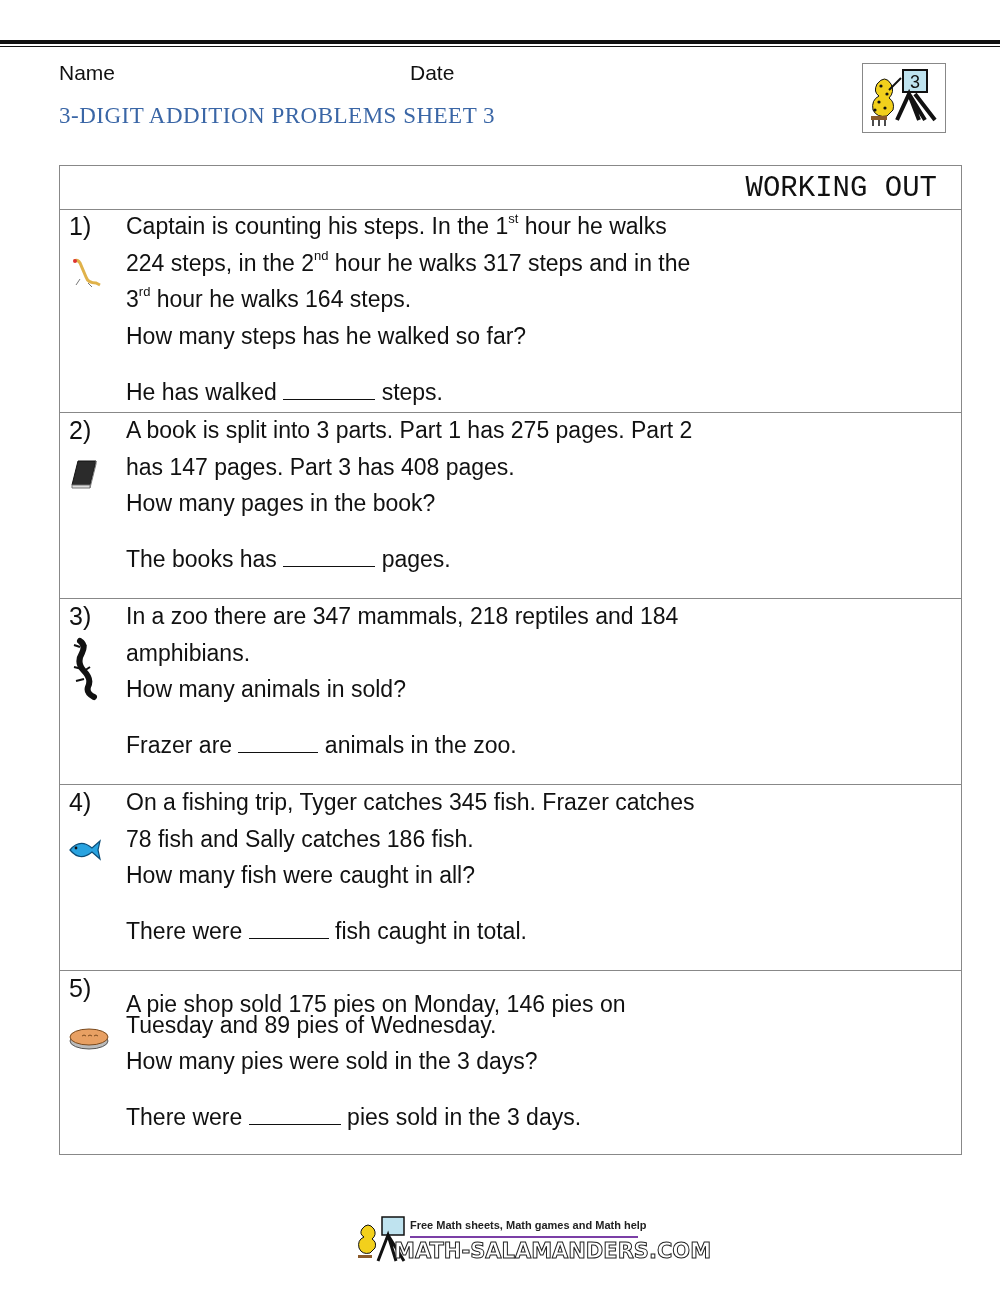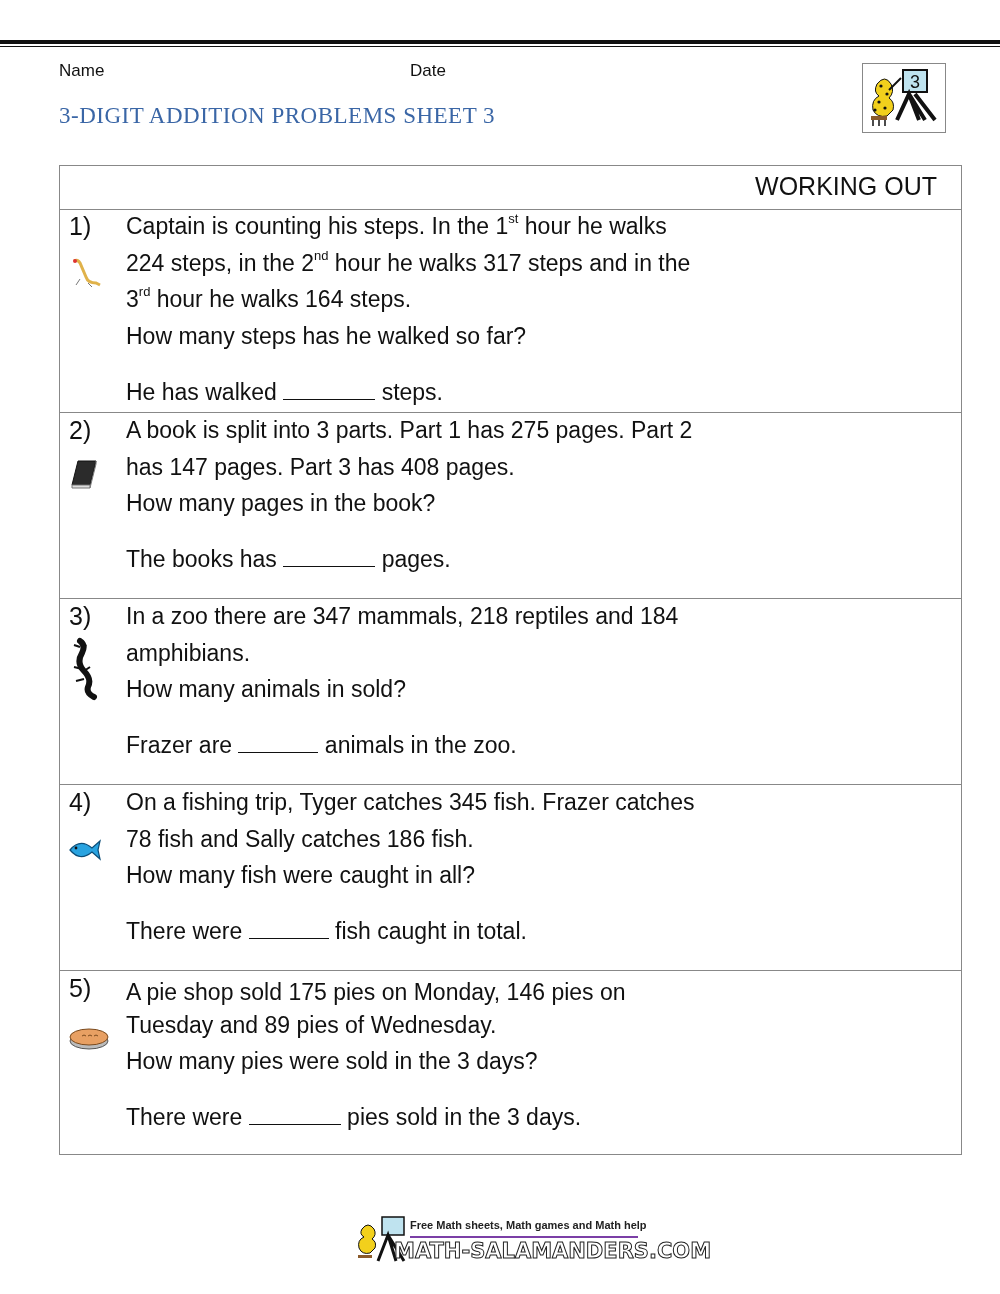--- a/index.html
+++ b/index.html
@@ -1,24 +1,24 @@
 <!DOCTYPE html>
 <html><head>
 <meta charset="utf-8">
 <style>
   html,body{margin:0;padding:0;background:#fff;}
   body{width:1000px;height:1294px;position:relative;overflow:hidden;font-family:"Liberation Sans",sans-serif;color:#111;}
   .rule-thick{position:absolute;left:0;top:40px;width:1000px;height:4px;background:#111;}
   .rule-thin{position:absolute;left:0;top:46px;width:1000px;height:1px;background:#111;}
-  .lbl{position:absolute;top:61px;font-size:17px;color:#111;}
+  .lbl{position:absolute;top:61px;font-size:21px;color:#111;}
   .title{position:absolute;left:59px;top:103px;font-family:"Liberation Serif","DejaVu Serif",serif;font-size:23px;letter-spacing:0.5px;color:#3a66a6;white-space:nowrap;}
   .logo-box{position:absolute;left:862px;top:63px;width:82px;height:68px;border:1px solid #888;background:#fff;}
   .sheet{position:absolute;left:59px;top:165px;width:903px;height:990px;border:1px solid #888;box-sizing:border-box;}
   .header-row{position:absolute;left:0;top:0;width:100%;height:43px;border-bottom:1px solid #888;}
-  .working{position:absolute;right:24px;top:6px;font-size:25px;color:#111;}
+  .working{position:absolute;right:24px;top:6px;font-size:29px;color:#111;font-family:Liberation Mono, monospace;}
   .prob{position:absolute;left:0;width:100%;border-bottom:1px solid #888;box-sizing:border-box;}
   .prob:last-child{border-bottom:none;}
   .num{position:absolute;left:9px;top:3px;font-size:25px;}
   .pic{position:absolute;left:8px;width:34px;height:34px;}
   .line{position:absolute;left:66px;font-size:23px;white-space:nowrap;}
   sup{font-size:13px;vertical-align:11px;line-height:0;}
   .blank{display:inline-block;border-bottom:1.5px solid #111;height:18px;vertical-align:baseline;}
   .footer{position:absolute;left:356px;top:1215px;width:290px;height:52px;}
   .footer-tag{position:absolute;left:54px;top:4px;font-size:11px;font-weight:bold;color:#222;white-space:nowrap;}
   .footer-bar{position:absolute;left:54px;top:21px;width:228px;height:2px;background:#7b3fa6;}
@@ -108,21 +108,21 @@
     <div class="line" style="top:133px;"><span>There were </span><span class="blank" style="width:80px;"></span><span> fish caught in total.</span></div>
   </div>
 
   <div class="prob" style="top:805px;height:185px;">
     <span class="num">5)</span>
     <svg class="pic" style="top:52px;width:42px;" viewBox="0 0 42 34">
       <ellipse cx="21" cy="18" rx="19" ry="8" fill="#bbb" stroke="#555"></ellipse>
       <ellipse cx="21" cy="14" rx="19" ry="8" fill="#e8a063" stroke="#7a4a1e"></ellipse>
       <path d="M14 13 q2 -2 4 0 M20 13 q2 -2 4 0 M26 13 q2 -2 4 0" stroke="#7a4a1e" fill="none"></path>
     </svg>
-    <div class="line" style="top:8px;">A pie shop sold 175 pies on Monday, 146 pies on</div>
+    <div class="line" style="top:20px;">A pie shop sold 175 pies on Monday, 146 pies on</div>
     <div class="line" style="top:41px;">Tuesday and 89 pies of Wednesday.</div>
     <div class="line" style="top:77px;">How many pies were sold in the 3 days?</div>
     <div class="line" style="top:133px;"><span>There were </span><span class="blank" style="width:92px;"></span><span> pies sold in the 3 days.</span></div>
   </div>
 </div>
 
 <div class="footer">
   <svg style="position:absolute;left:0;top:0;" width="52" height="50" viewBox="0 0 52 50">
     <rect x="26" y="2" width="22" height="18" fill="#bfe3ef" stroke="#111" stroke-width="1.5"></rect>
     <path d="M22 46 L32 20 L40 46 M32 20 L48 46" stroke="#111" stroke-width="3" fill="none"></path>

